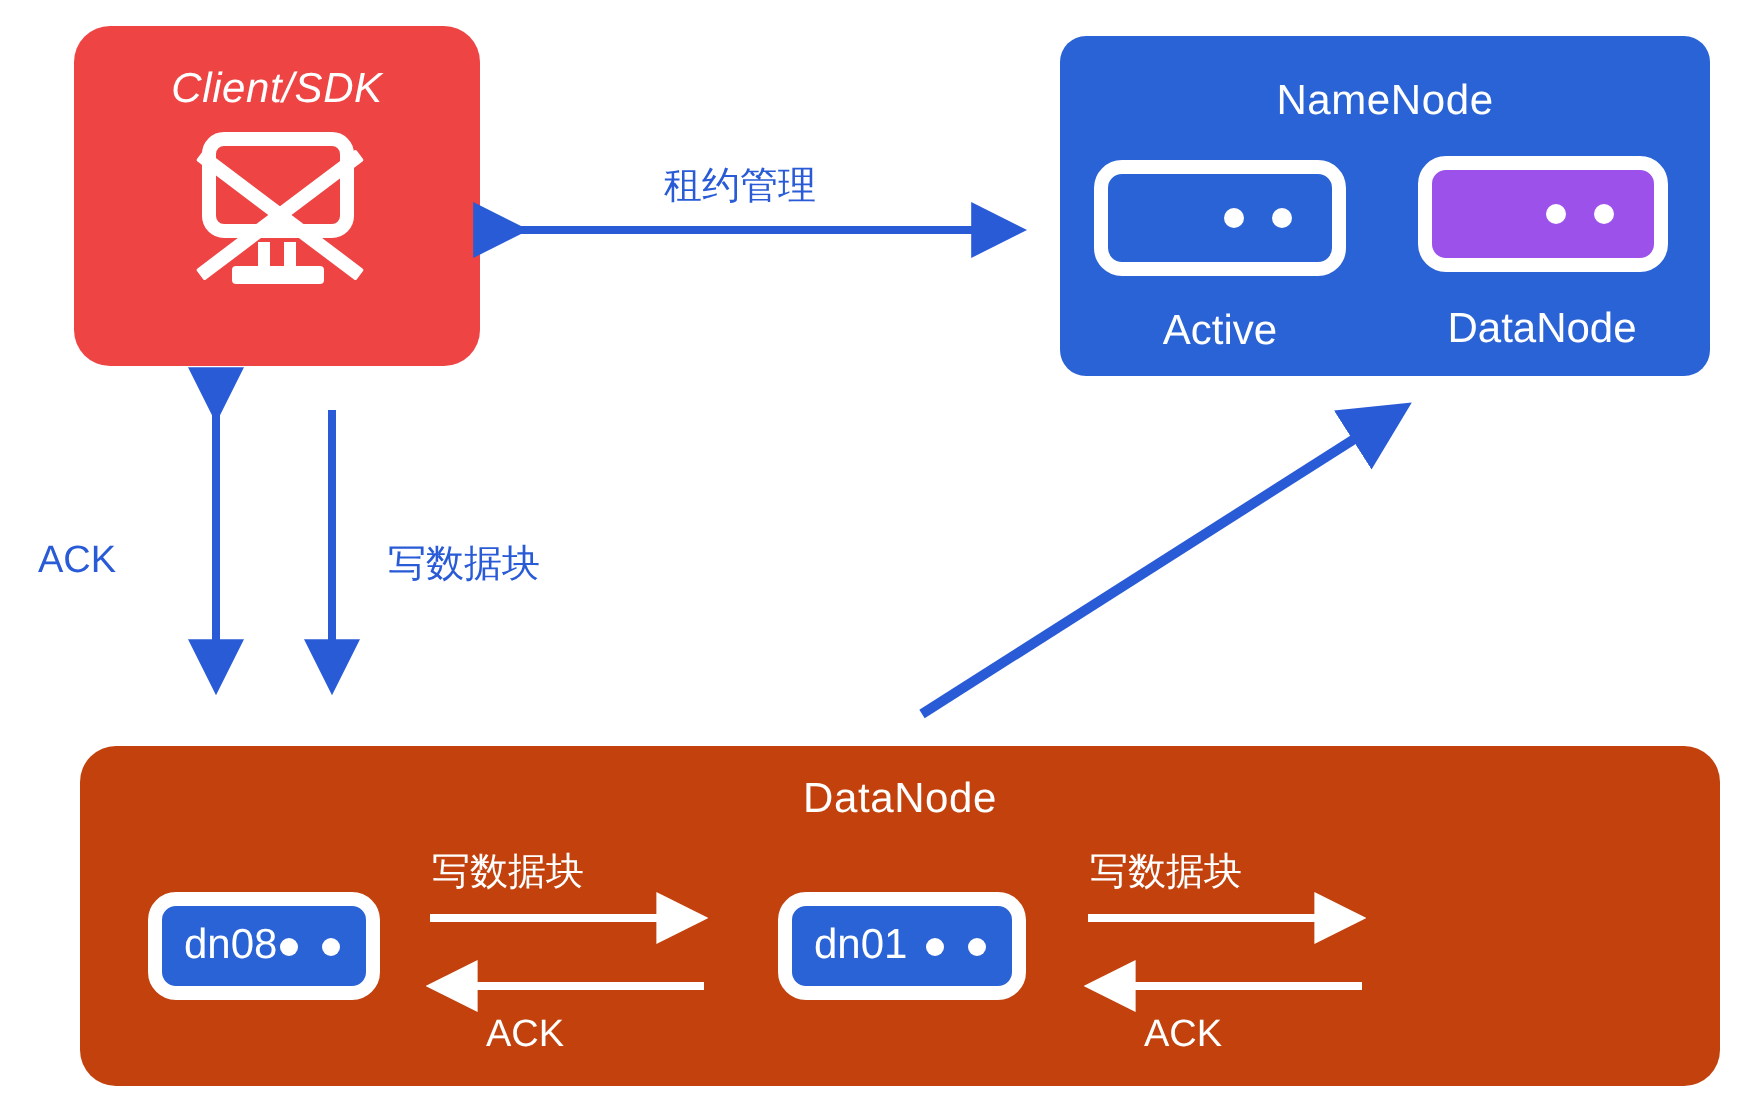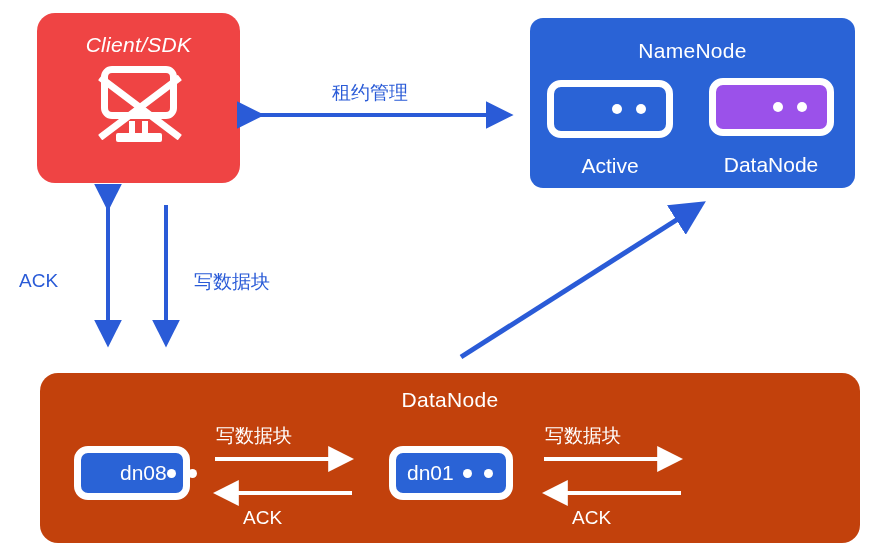--- a/index.html
+++ b/index.html
@@ -135,21 +135,21 @@
     text-align: center;
   }
   .cap-active  { left: 547px; top: 154px; width: 126px; }
   .cap-standby { left: 700px; top: 153px; width: 142px; }
 
   .srv-dn {
     height: 54px;
     background: #2A63D6;
     top: 446px;
   }
-  .dn-0 { left: 74px;  width: 116px; padding-left: 28px; }
+  .dn-0 { left: 74px;  width: 116px; }
   .dn-1 { left: 389px; width: 124px; }
   .dn-2 { left: 718px; width: 116px; }
   .srv-dn .srv-label { font-size: 21px; margin-left: 11px; }
   .srv-dn .srv-dots { gap: 12px; margin-right: 13px; }
   .srv-dn .dot { width: 9px; height: 9px; }
 
   
   svg.overlay {
     position: absolute;
     left: 0; top: 0;

